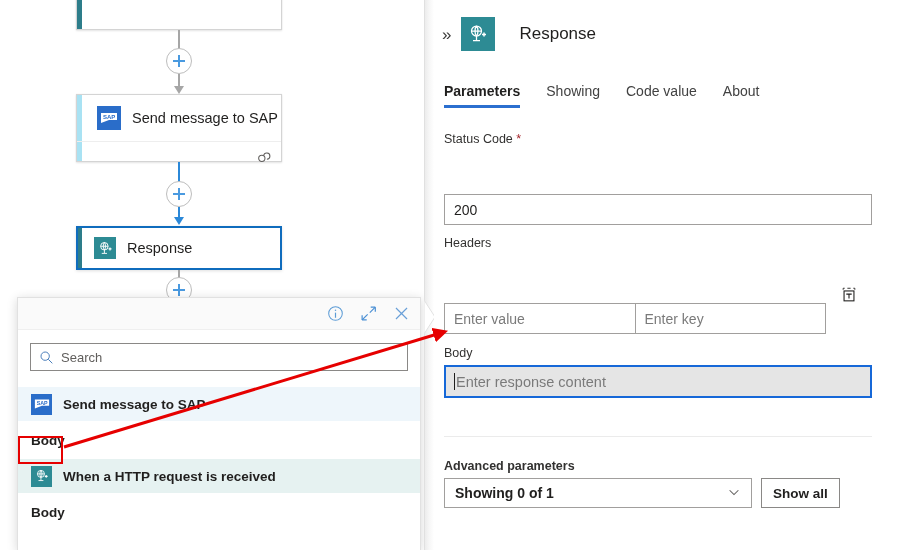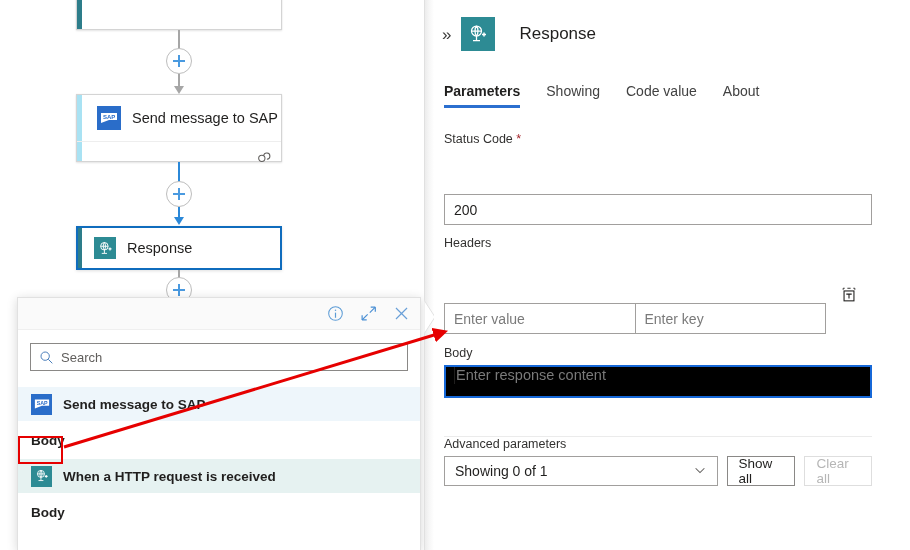--- a/index.html
+++ b/index.html
@@ -342,40 +342,43 @@
     justify-content: center;
     color: #201f1e;
     cursor: pointer;
   }
 
   #body-box {
     height: 33px;
     border: 2px solid #1668d8;
     box-sizing: border-box;
     display: flex;
+    align-items: center;
     padding: 0 8px;
     font-size: 14.5px;
     color: #7a7a7a;
-    background: #000000;
+    background: #e5e5e5;
     position: relative;
   }
   #caret {
     width: 1px;
     height: 17px;
     background: #201f1e;
     margin-right: 1px;
   }
 
   #hr {
     border: none;
     border-top: 1px solid #ebebeb;
     margin: 38px 0 0 0;
   }
 
   #adv {
+    margin-top: 22px;
+    font-weight: bold;
   }
   #adv-row {
     display: flex;
     align-items: center;
     gap: 9px;
   }
   #adv-select {
     width: 308px;
     height: 30px;
     border: 1px solid #a19f9d;
@@ -614,21 +617,20 @@
       <div id="adv-row">
         <div id="adv-select">
           <span>Showing 0 of 1</span>
           <span>
             <svg width="14" height="14" viewBox="0 0 16 16" fill="none" stroke="#605e5c" stroke-width="1.2">
               <path d="M3 6 L8 11 L13 6"></path>
             </svg>
           </span>
         </div>
         <div class="btn">Show all</div>
-        <div class="btn disabled">Clear all</div>
       </div>
     </div>
   </div>
 </div>
 
 <svg id="arrow-layer">
   <defs>
     <marker id="redhead" markerWidth="5" markerHeight="5" refX="3.6" refY="2.5" orient="auto">
       <path d="M0,0 L5,2.5 L0,5 Z" fill="#e60000"></path>
     </marker>

